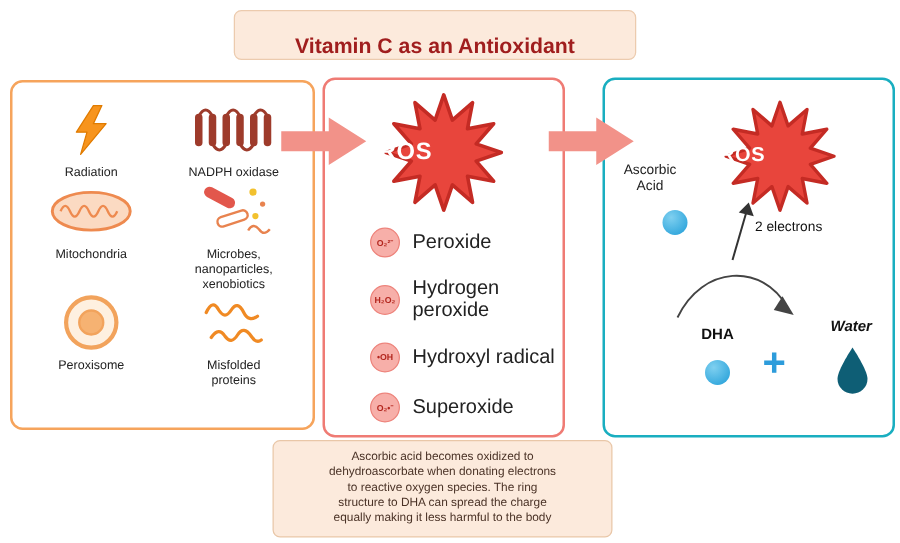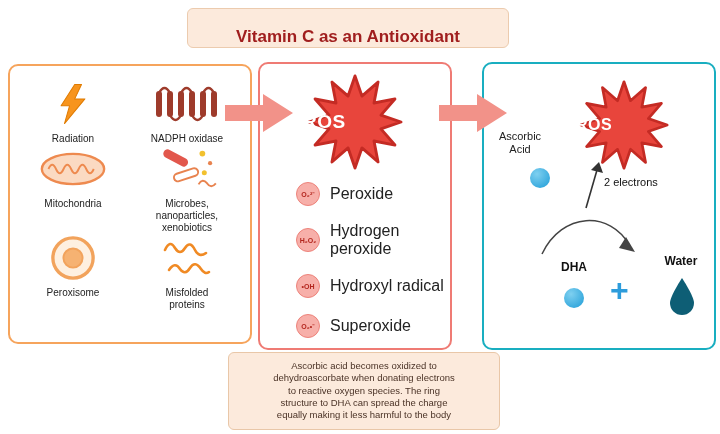--- a/index.html
+++ b/index.html
@@ -71,26 +71,26 @@
   }
   .ascorbic-circle { left:46px; top:104px; }
   .electron-arrow { left:96px; top:96px; width:24px; height:52px; }
   .electrons-label { left:120px; top:112px; font-size:11px; color:#111; }
   .curved-arrow { left:50px; top:140px; width:106px; height:58px; }
   .dha-label { left:68px; top:196px; width:44px; text-align:center;
                font-size:12px; font-weight:bold; color:#111; }
   .dha-circle { left:80px; top:224px; }
   .plus-sign { left:126px; top:208px; font-size:32px; font-weight:bold; color:#2D9CDB; }
   .water-label { left:170px; top:190px; width:54px; text-align:center;
-                 font-size:12px; font-weight:bold; color:#111; }
+                 font-size:12px; font-weight:bold; color:#111;font-style:italic; }
   .water-droplet { left:182px; top:212px; width:32px; height:40px; }
 
   
   .caption-box {
-    position:absolute; left:228px; top:352px; width:272px; min-height:72px;
+    position:absolute; left:218px; top:352px; width:272px; min-height:72px;
     background:#FCEADC; border:1px solid #E9C7A8; border-radius:6px;
     box-sizing:border-box; padding:7px 8px;
     display:flex; align-items:center; justify-content:center;
   }
   .caption-box span {
     font-size:9.5px; line-height:1.3; color:#4A3226;
     text-align:center; white-space:pre-line;
   }
 </style>
 </head>

